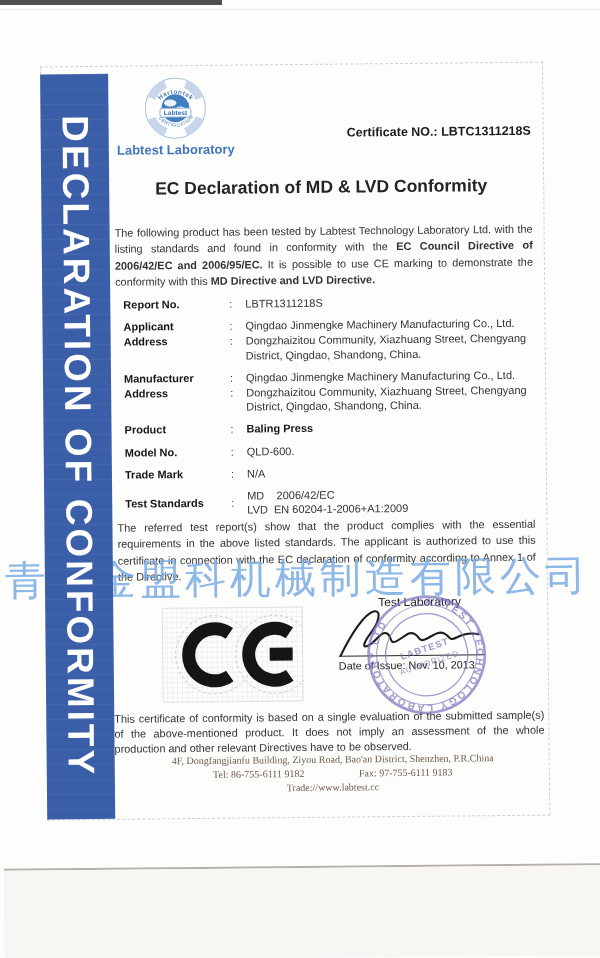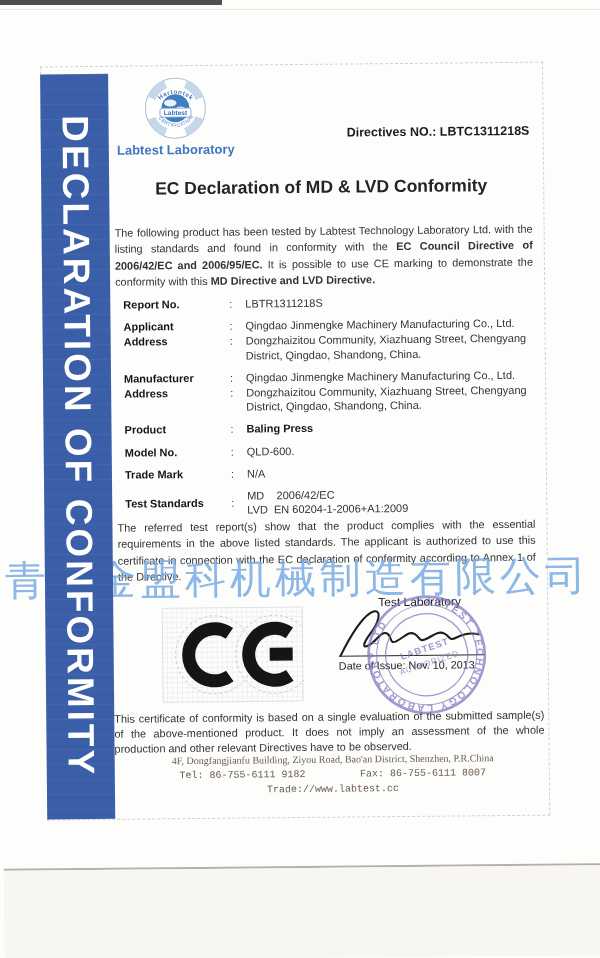--- a/index.html
+++ b/index.html
@@ -58,21 +58,21 @@
   
   .testlab-title{position:absolute;left:377px;top:596px;font-size:12px;color:#222;z-index:3;}
   .sig-wrap{position:absolute;left:333px;top:606px;width:152px;height:54px;z-index:4;}
   .sig-line{position:absolute;left:337px;top:656px;width:146px;height:0;border-top:1.5px solid #2a2a2a;z-index:3;}
   .date-issue{position:absolute;left:337px;top:660px;font-size:10.8px;color:#222;z-index:3;}
   .stamp-wrap{position:absolute;left:362px;top:593px;width:126px;height:126px;z-index:7;opacity:0.72;}
 
   
   .footer{position:absolute;left:120px;top:753px;width:420px;text-align:center;z-index:2;
           font-family:"Liberation Serif",serif;font-size:10px;line-height:14px;color:#6b5a49;}
-  .footer .seg{display:inline-block;margin:0 26px;font-family:Liberation Mono, monospace;}
+  .footer .seg{display:inline-block;margin:0 26px;}
 </style>
 </head>
 <body>
 
 <div class="canvas">
   <div class="scan-bar"></div>
   <div class="paper-top-edge"></div>
 
   <div class="tilt">
 
@@ -99,21 +99,21 @@
         <text x="30" y="36.6" text-anchor="middle" font-size="6.4" font-weight="bold" fill="#2f6db5">Labtest</text>
         <path id="lg-bot" d="M 11,33 A 19.5,19.5 0 0 0 49,33" fill="none"></path>
         <text font-size="4.6" fill="#4a7ab8" letter-spacing="0.4">
           <textPath href="#lg-bot" startOffset="13%">CERTIFICATION</textPath>
         </text>
       </svg>
     </div>
     <div class="logo-caption">Labtest Laboratory</div>
 
     <div class="cert-no">
-      <span>Directives NO.:</span>
+      <span>Certificate NO.:</span>
       <span>LBTC1311218S</span>
     </div>
 
     <div class="title">EC Declaration of MD &amp; LVD Conformity</div>
 
     <div class="para intro" id="intro"><span>The following product has been tested by Labtest Technology Laboratory Ltd. with the listing standards and found in conformity with the </span><b>EC Council Directive of 2006/42/EC and 2006/95/EC.</b><span> It is possible to use CE marking to demonstrate the conformity with this </span><b>MD Directive and LVD Directive.</b></div>
 
     <div class="fields" id="fields">
         <div class="fsection">
           <div class="frow">
@@ -245,21 +245,21 @@
         </g>
       </svg>
     </div>
 
     <div class="para disclaimer">This certificate of conformity is based on a single evaluation of the submitted sample(s) of the above-mentioned product. It does not imply an assessment of the whole production and other relevant Directives have to be observed.</div>
 
     <div class="footer">
       <div>4F, Dongfangjianfu Building, Ziyou Road, Bao'an District, Shenzhen, P.R.China</div>
       <div>
         <span class="seg">Tel: 86-755-6111 9182</span>
-        <span class="seg">Fax: 86-755-6111 8007</span>
+        <span class="seg">Fax: 97-755-6111 9183</span>
         <span class="seg">Trade://www.labtest.cc</span>
       </div>
     </div>
 
     <div class="paper-bottom-edge"></div>
     <div class="below-paper"></div>
   </div>
 </div>
 
 </body></html>

